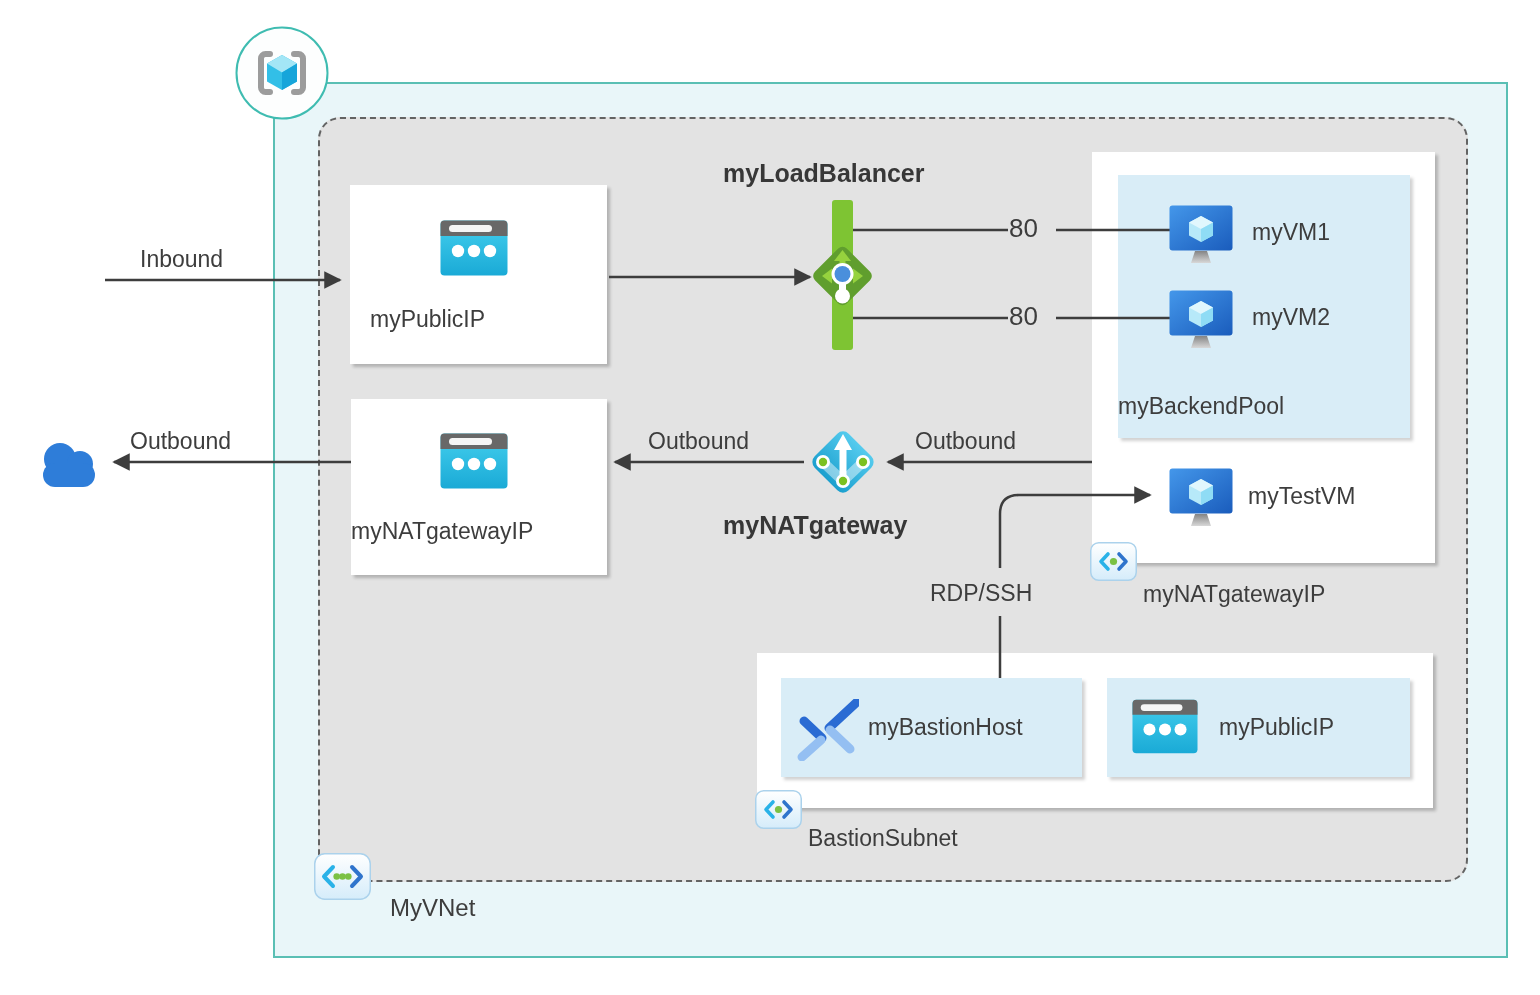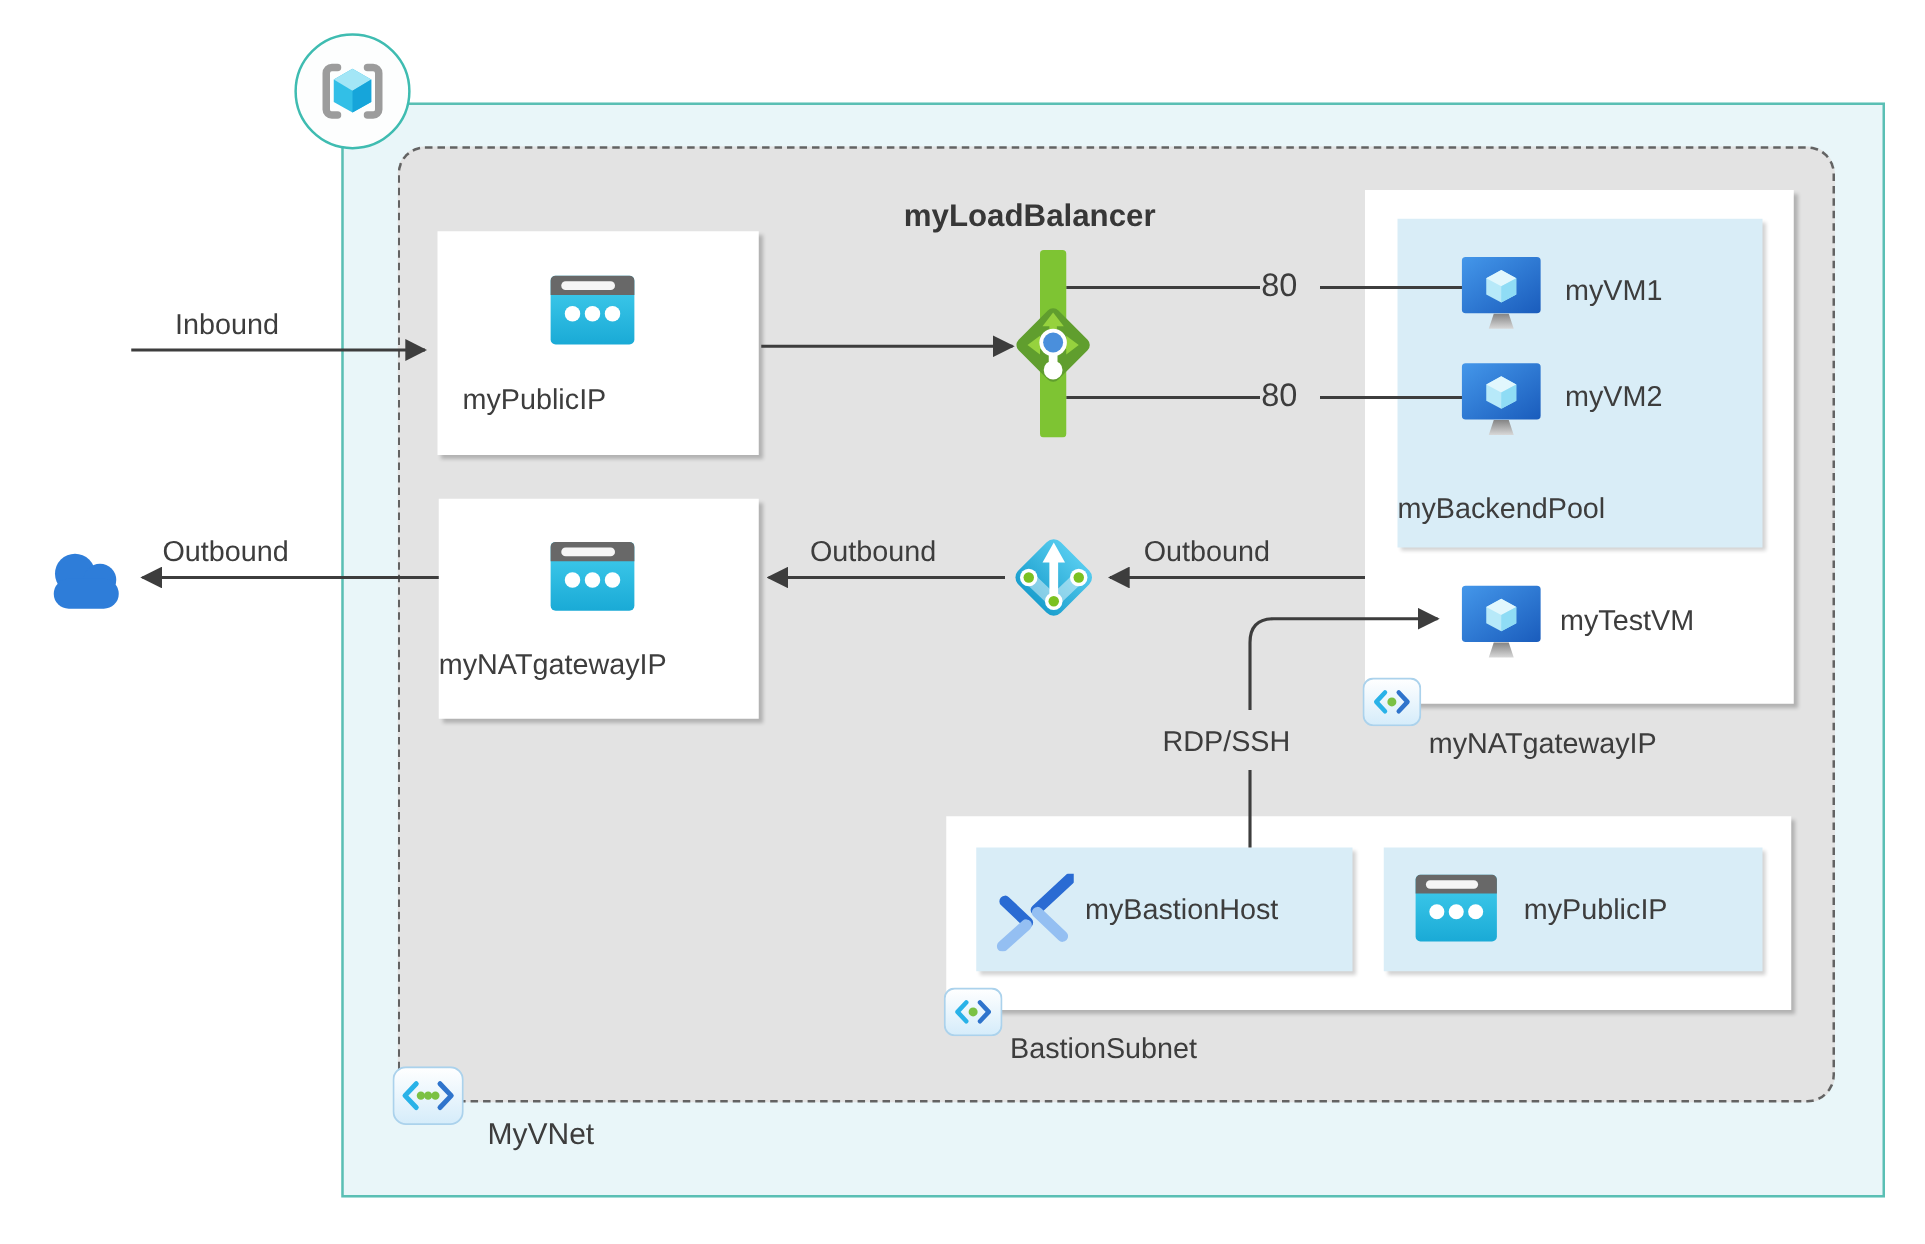--- a/index.html
+++ b/index.html
@@ -180,20 +180,21 @@
     </g>
     <rect x="34.5" y="24" width="7" height="30" fill="#ffffff"></rect>
     <polygon points="38,10 47,26 29,26" fill="#ffffff"></polygon>
     <circle cx="18" cy="38" r="7" fill="#ffffff"></circle>
       <circle cx="18" cy="38" r="4.2" fill="#7bc121"></circle>
     <circle cx="58" cy="38" r="7" fill="#ffffff"></circle>
       <circle cx="58" cy="38" r="4.2" fill="#7bc121"></circle>
     <circle cx="38" cy="57" r="7" fill="#ffffff"></circle>
       <circle cx="38" cy="57" r="4.2" fill="#7bc121"></circle>
   </svg>
+  <div class="abs bold-label tc" style="left:723px;top:511px;width:240px;">myNATgateway</div>
 
   <svg class="abs" style="left:440px;top:433px;" width="68" height="56">
       <use href="#icon-publicip"></use>
     </svg>
   <div class="abs node-label tc" style="left:351px;top:518px;width:256px;">myNATgatewayIP</div>
 
   <svg class="abs" style="left:33px;top:434px;" width="74" height="56" viewBox="0 0 74 56">
     <g fill="#2e7dd9">
       <circle cx="27" cy="25" r="16"></circle>
       <circle cx="47" cy="30" r="13"></circle>

